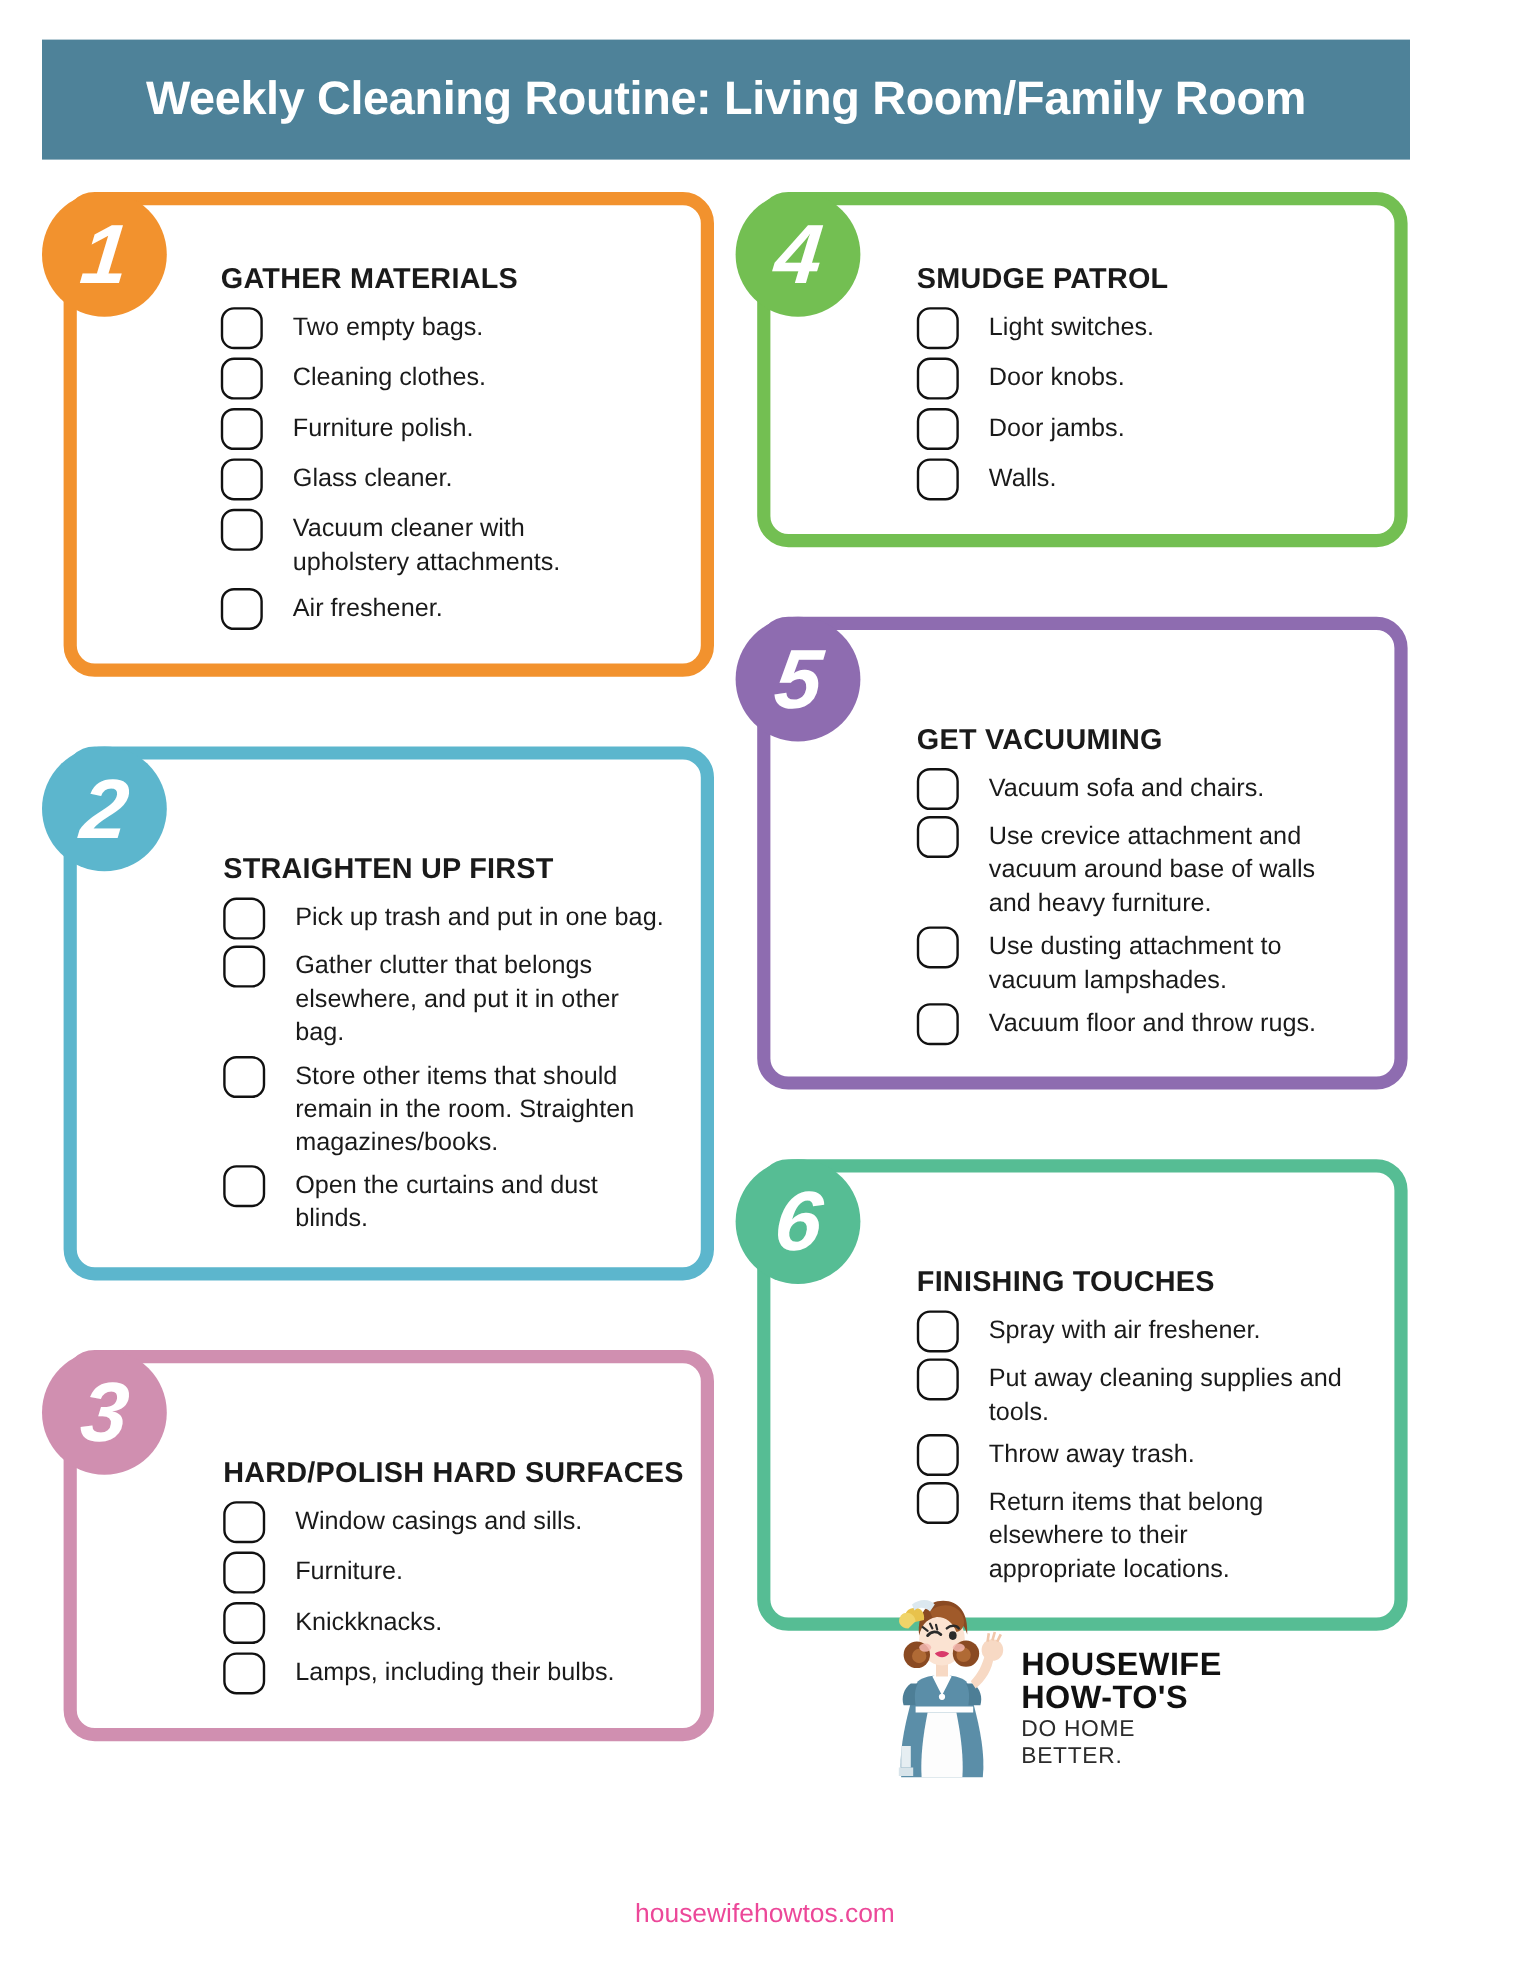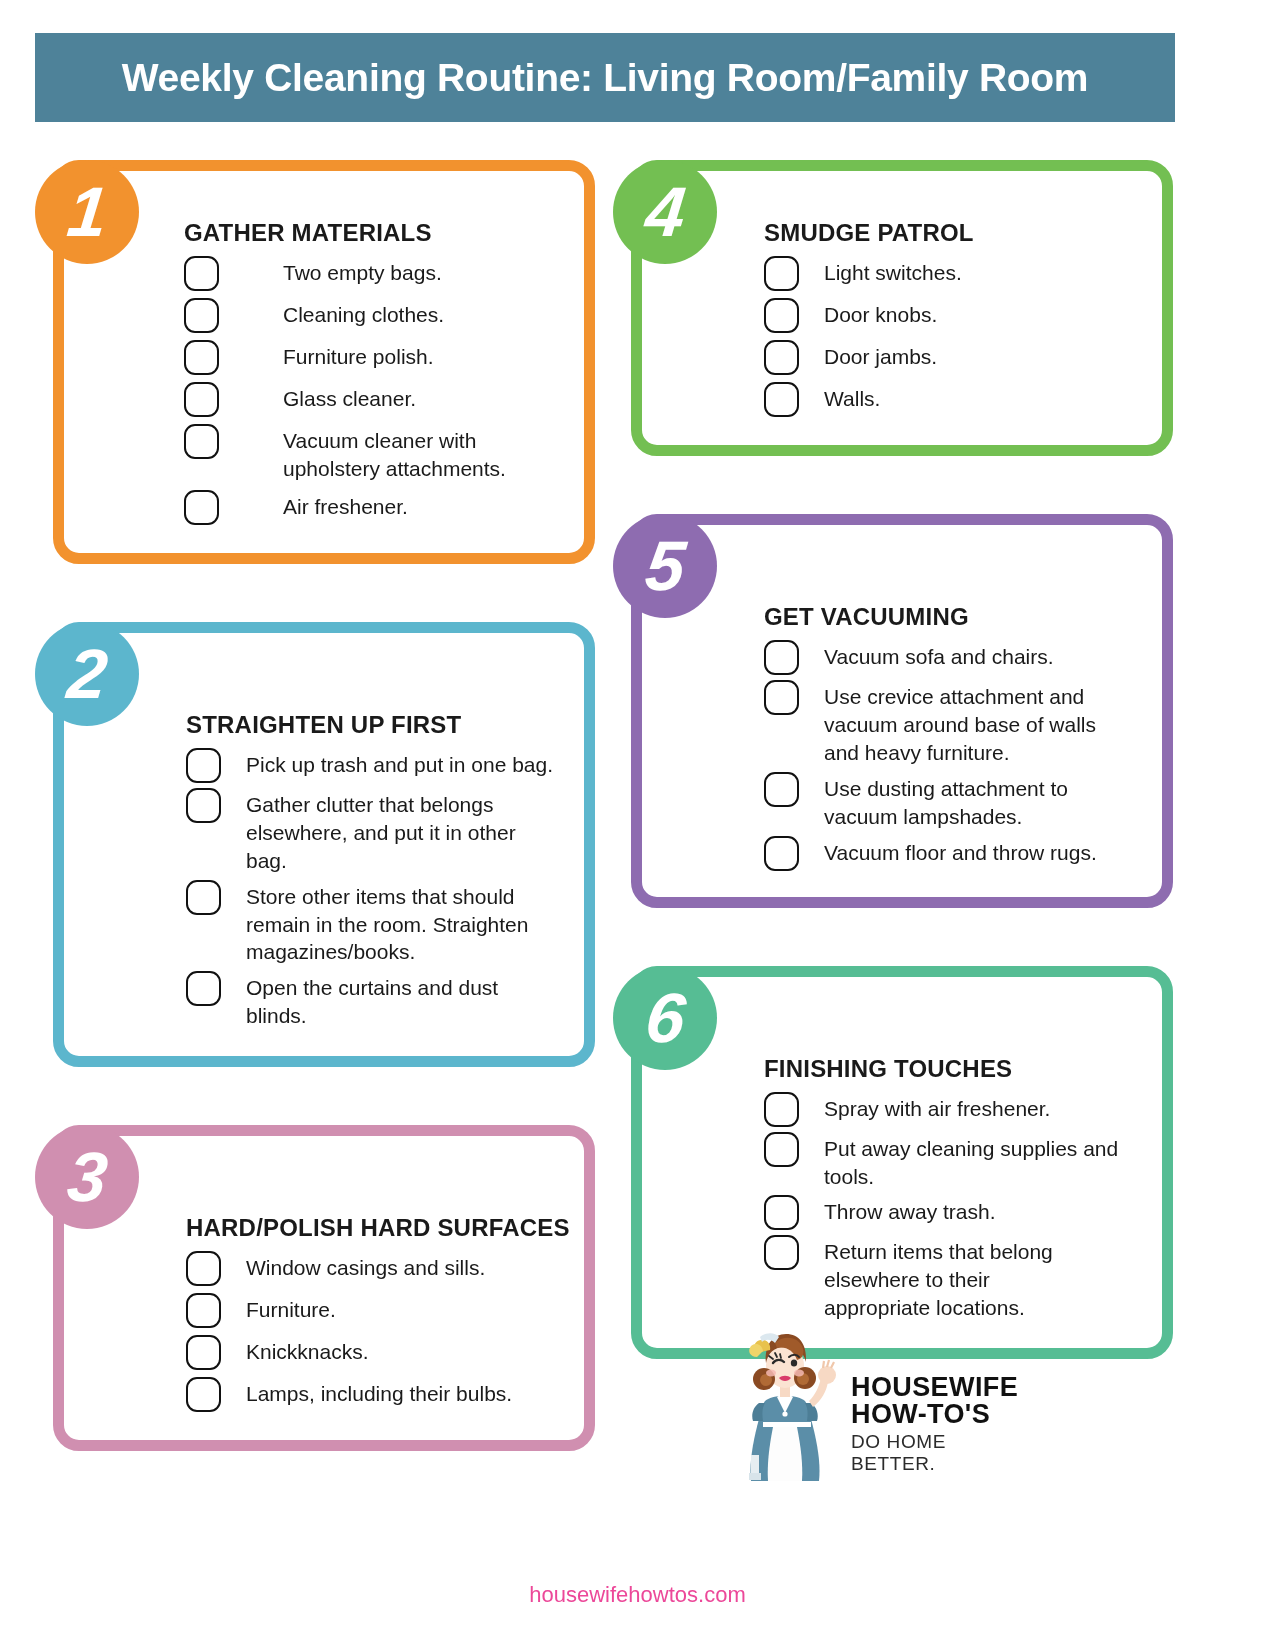--- a/index.html
+++ b/index.html
@@ -11,21 +11,21 @@
     width: 1275px; height: 1650px;
     font-family: "Liberation Sans", sans-serif;
     position: relative;
     overflow: hidden;
   }
 
   
   .header-bar {
     position: absolute;
     left: 35px; top: 33px;
-    width: 1140px; height: 89px;
+    width: 1140px; height: 100px;
     background: #4e8299;
     display: flex;
     align-items: center;
     justify-content: center;
   }
   .header-title {
     color: #ffffff;
     font-size: 39px;
     font-weight: bold;
     letter-spacing: -0.3px;
@@ -103,21 +103,21 @@
   .item-text {
     font-size: 21px;
     color: #1a1a1a;
     line-height: 1.33;
     margin-left: 25px;
     padding-top: 6px;
   }
 
   
   .card-1 .card-frame { padding-top: 48px; }
-  .card-1 ul.items li { margin-bottom: 4px; gap: 39px; }
+  .card-1 ul.items li { margin-bottom: 4px; }
 
   .card-2 .card-frame { padding-left: 122px; padding-top: 78px; }
   .card-3 .card-frame { padding-left: 122px; padding-top: 78px; }
   .card-3 ul.items li { margin-bottom: 4px; }
 
   .card-4 .card-frame { padding-left: 122px; padding-top: 48px; }
   .card-4 ul.items li { margin-bottom: 4px; }
 
   .card-5 .card-frame { padding-left: 122px; padding-top: 78px; }
   .card-6 .card-frame { padding-left: 122px; padding-top: 78px; }

